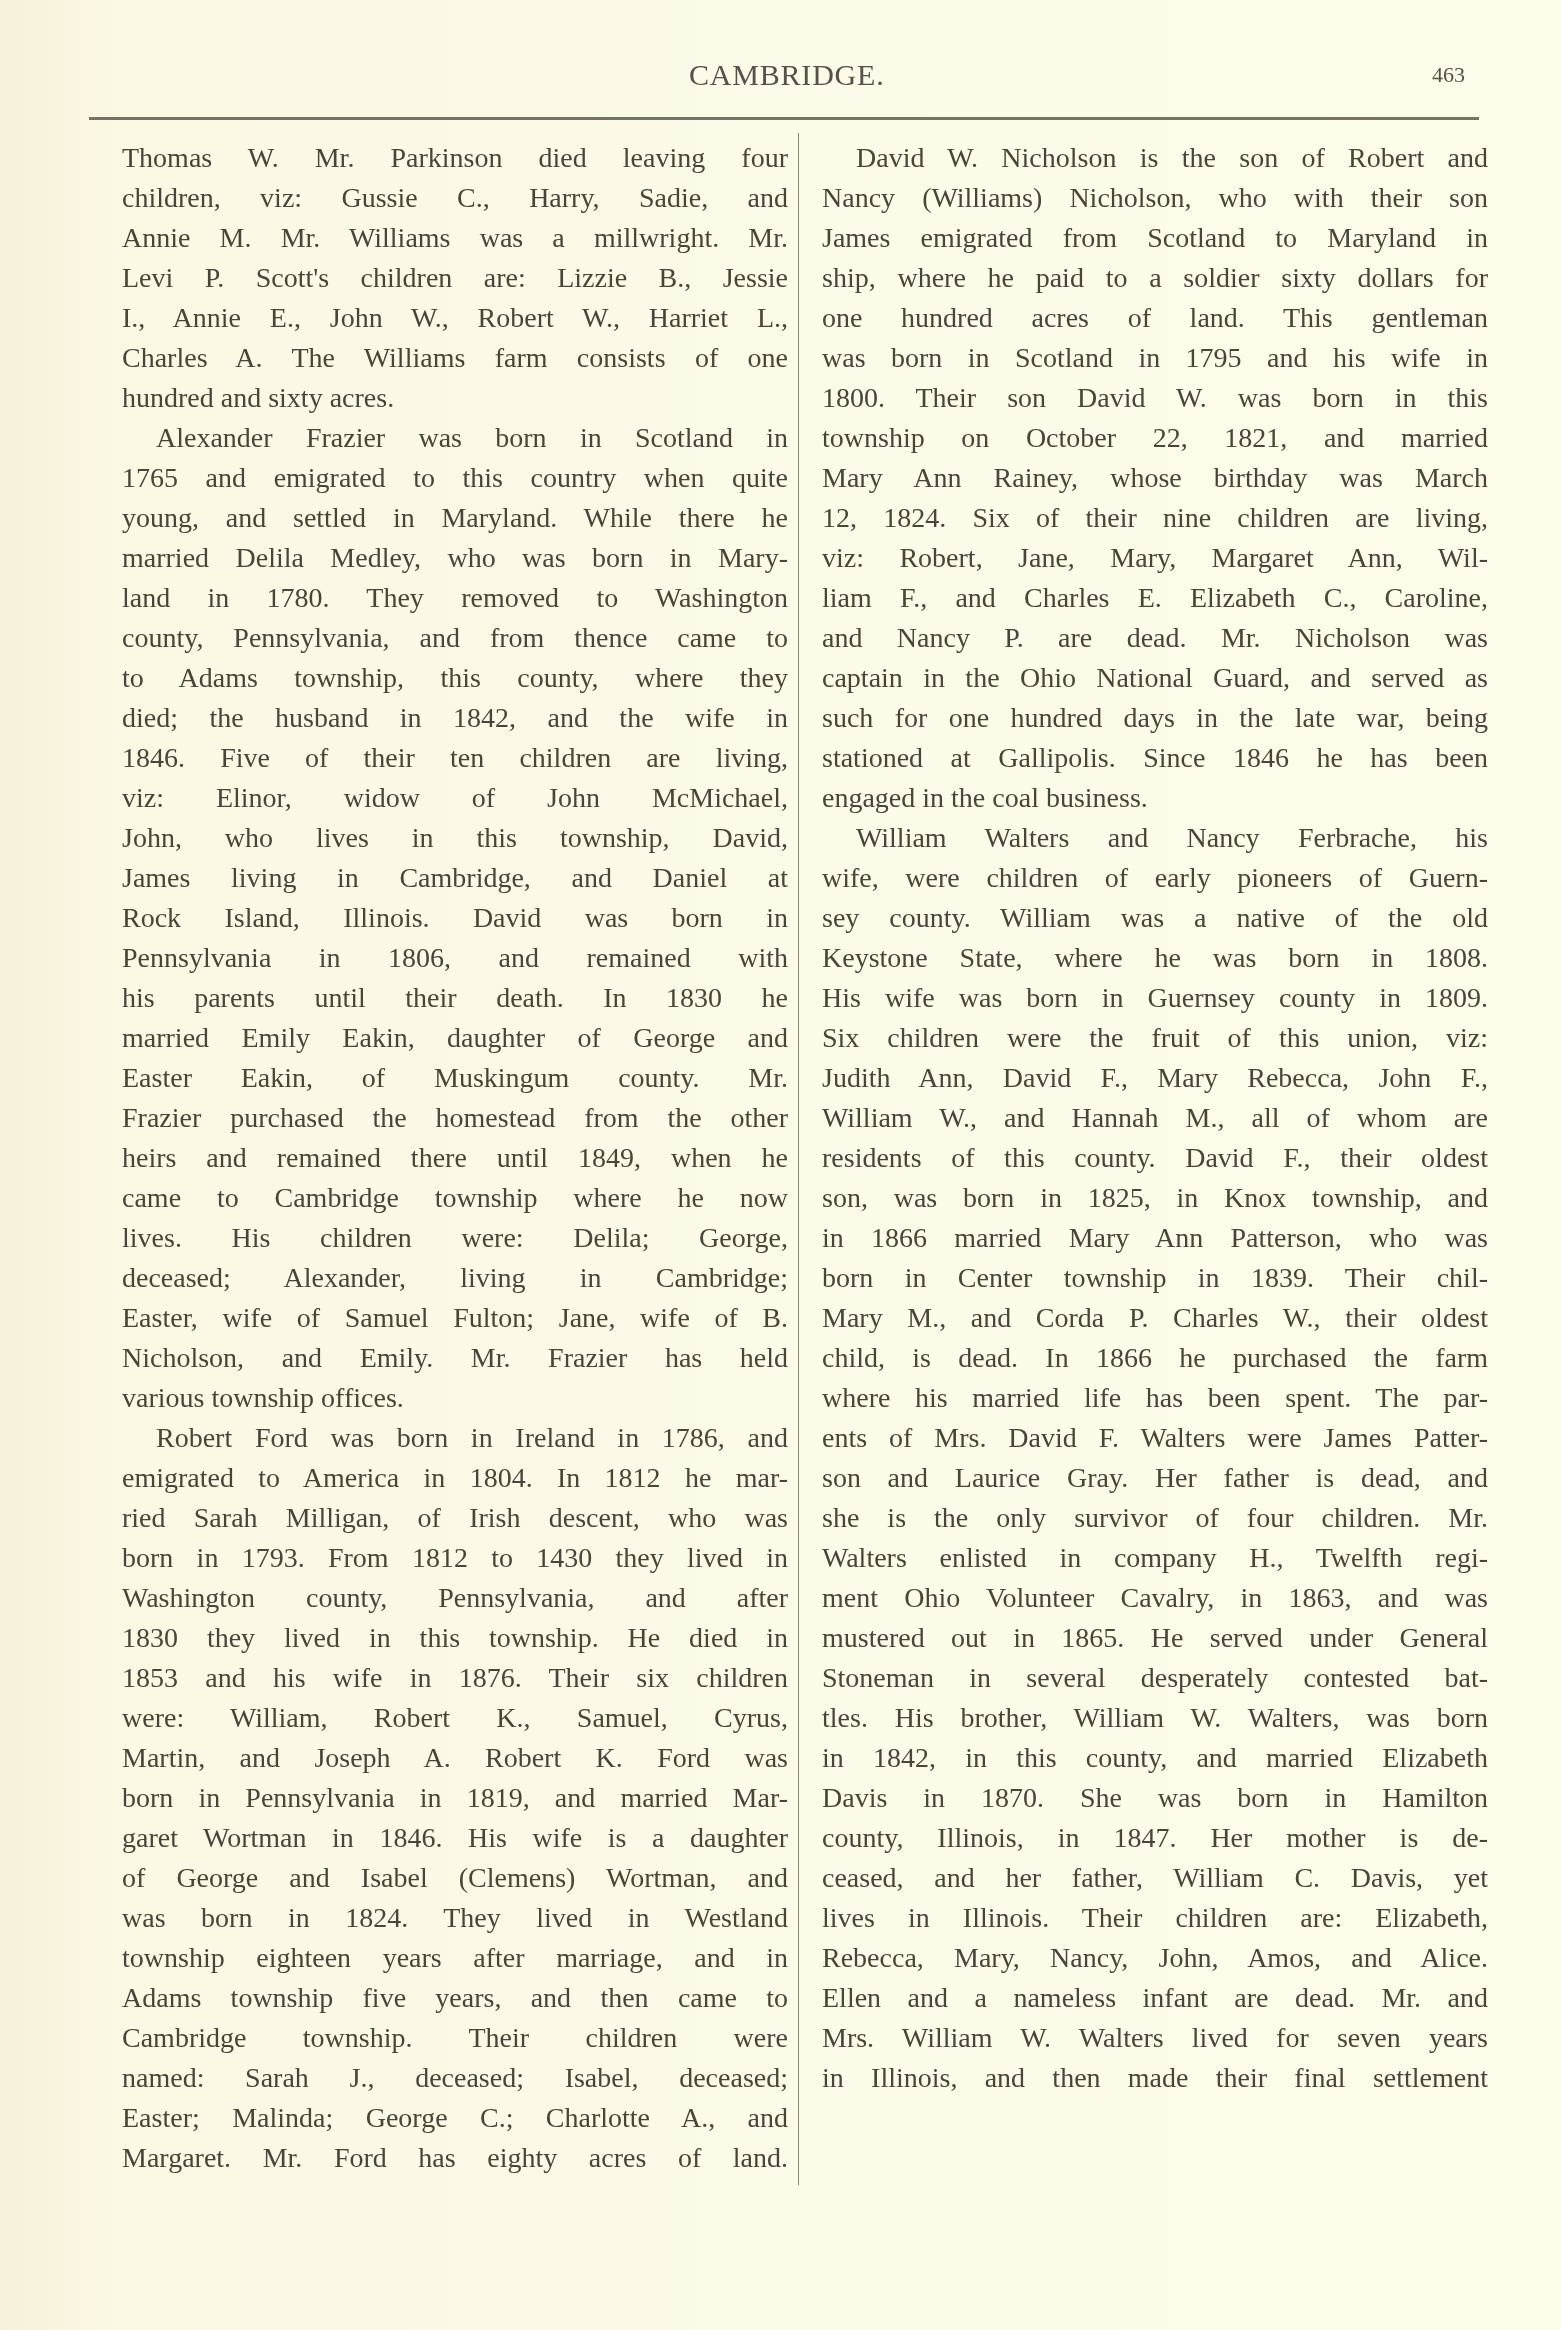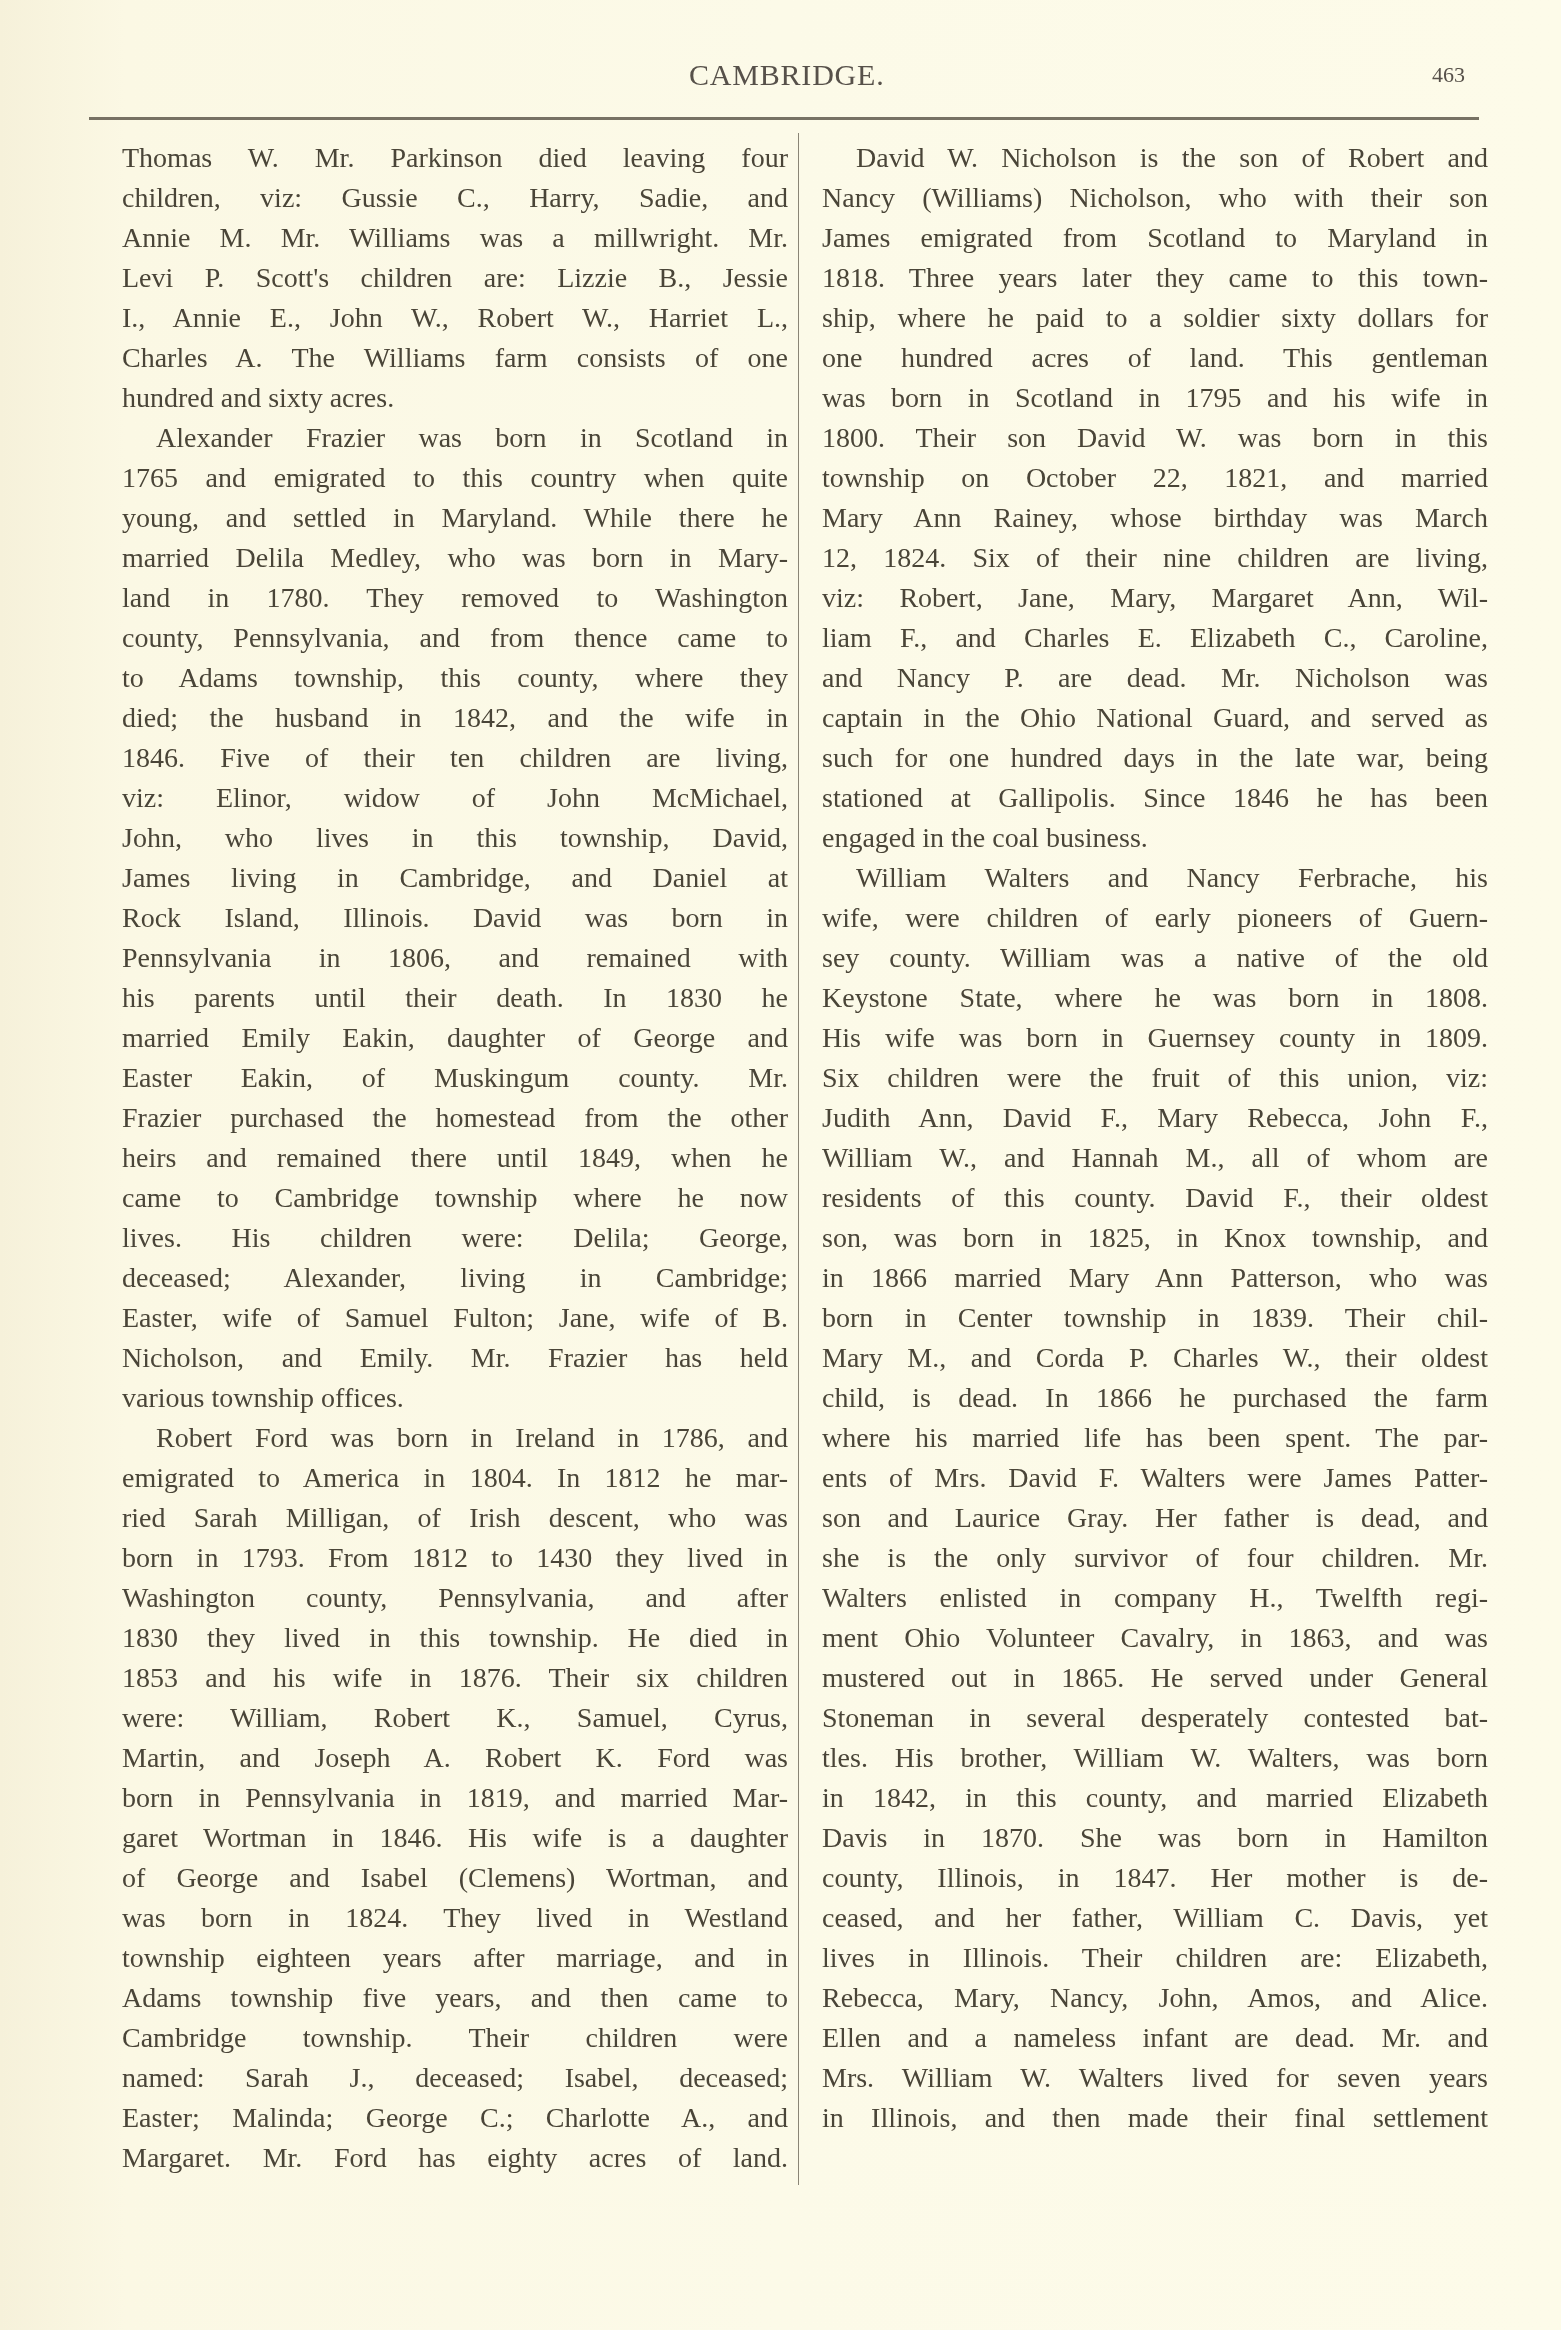--- a/index.html
+++ b/index.html
@@ -263,23 +263,20 @@
     <div class="line indent">
       <span class="line-inner">David W. Nicholson is the son of Robert and</span>
     </div>
     <div class="line">
       <span class="line-inner">Nancy (Williams) Nicholson, who with their son</span>
     </div>
     <div class="line">
       <span class="line-inner">James emigrated from Scotland to Maryland in</span>
     </div>
     <div class="line">
-      <span class="line-inner">1818.  Three years later they came to this town-</span>
-    </div>
-    <div class="line">
       <span class="line-inner">ship, where he paid to a soldier sixty dollars for</span>
     </div>
     <div class="line">
       <span class="line-inner">one hundred acres of land.  This gentleman</span>
     </div>
     <div class="line">
       <span class="line-inner">was born in Scotland in 1795 and his wife in</span>
     </div>
     <div class="line">
       <span class="line-inner">1800.  Their son David W. was born in this</span>

